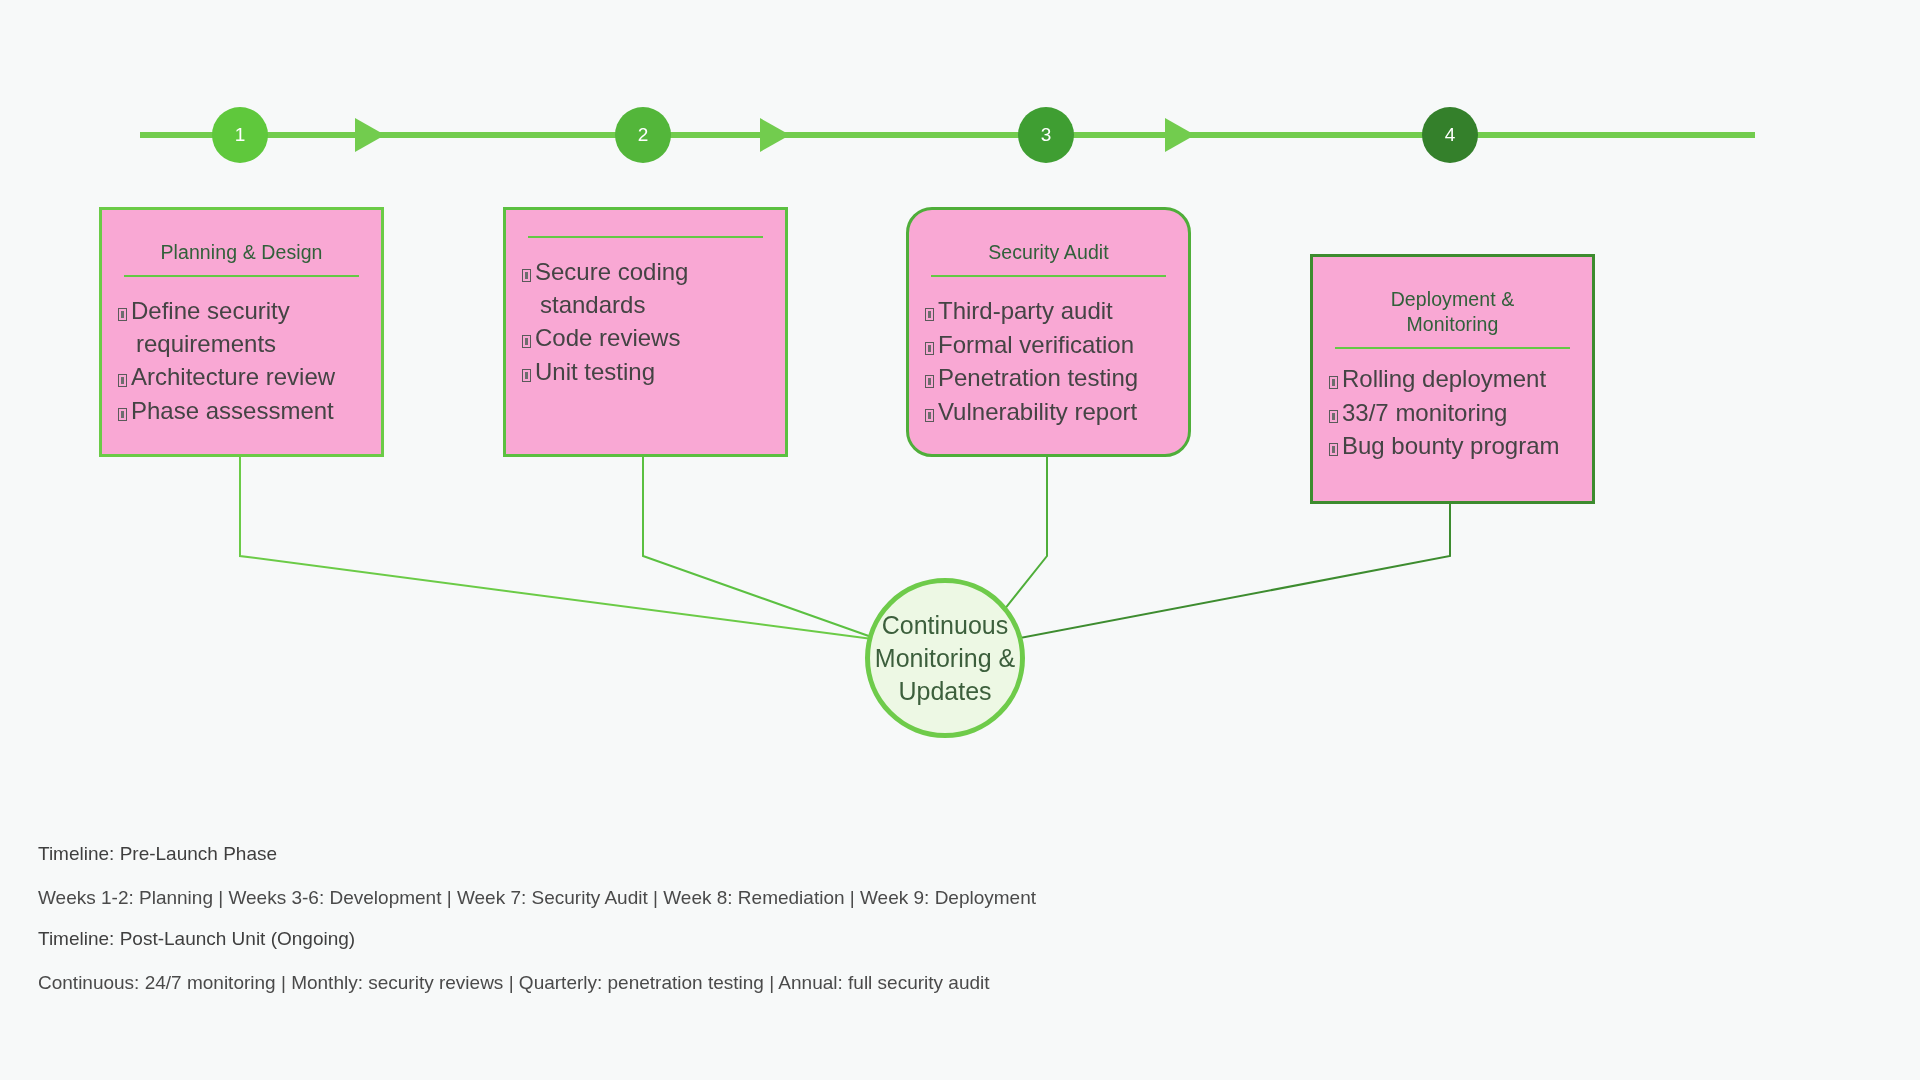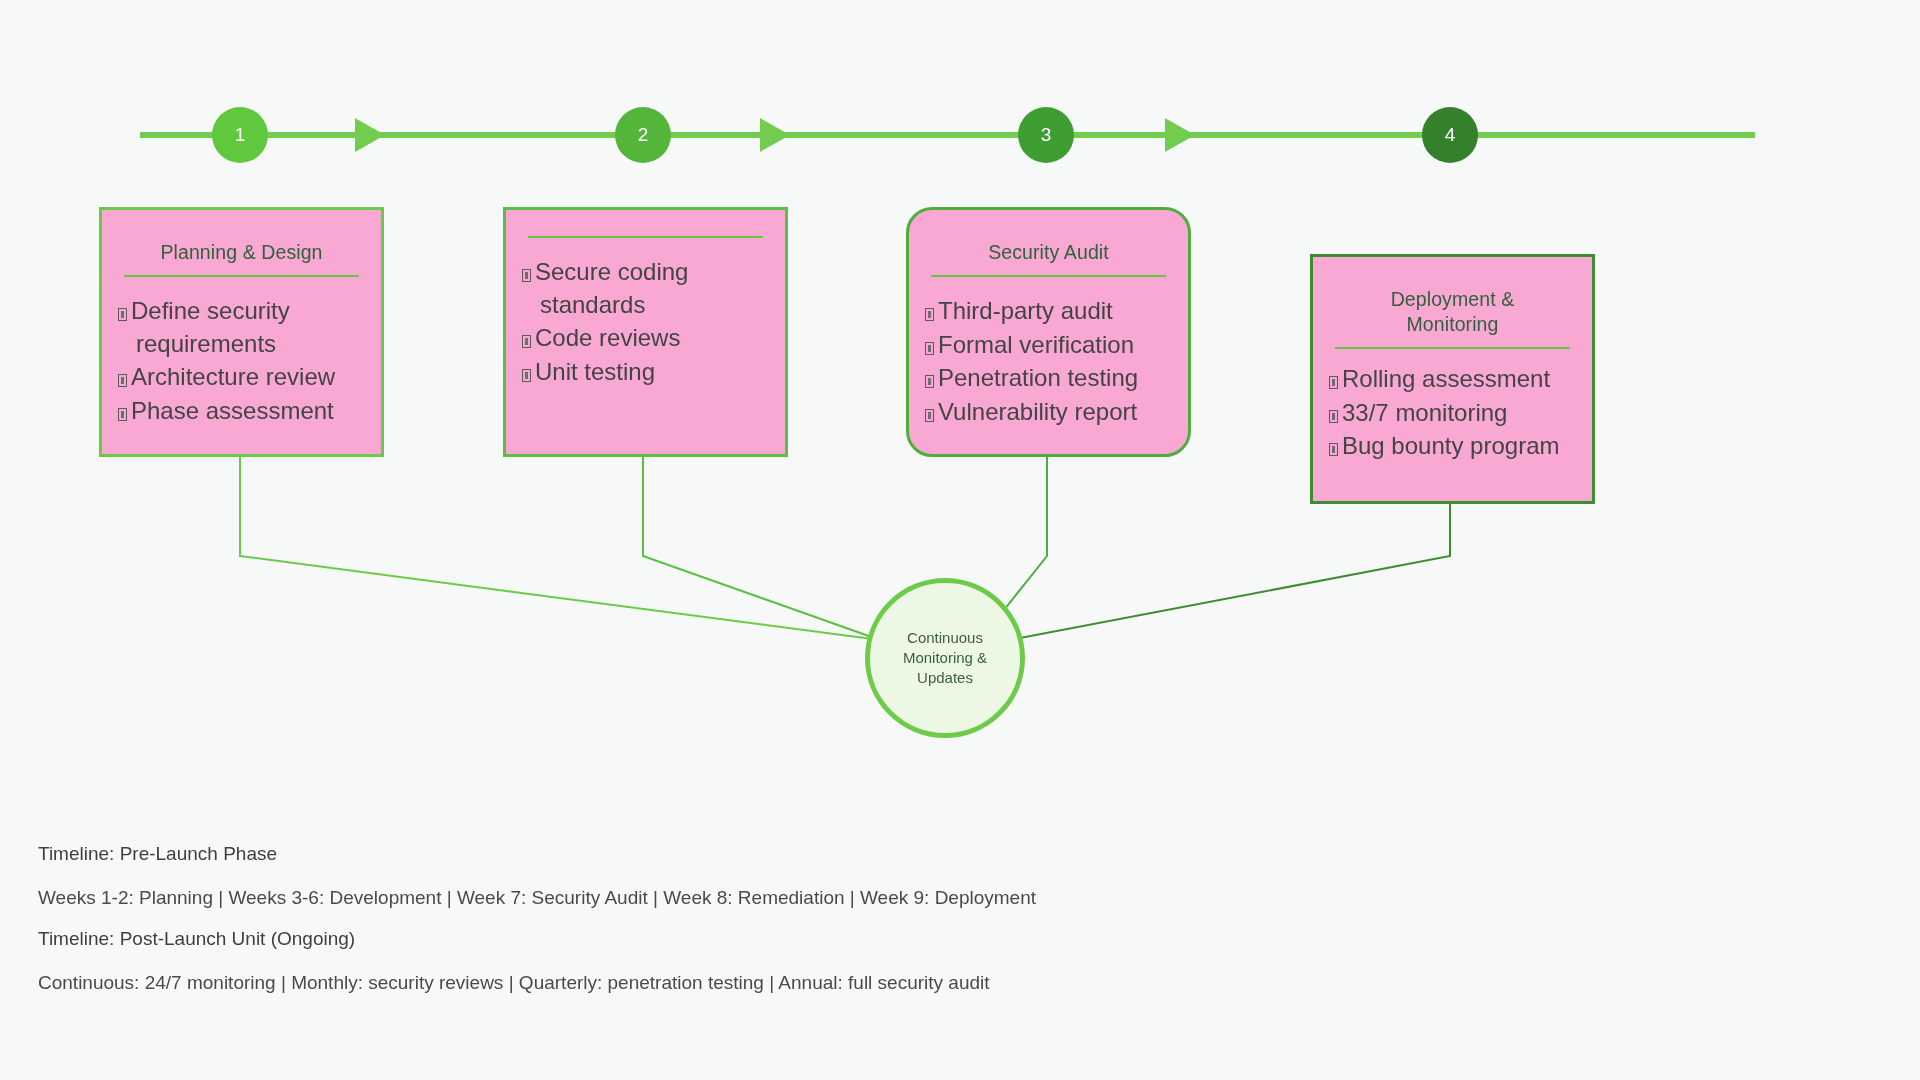--- a/index.html
+++ b/index.html
@@ -104,21 +104,21 @@
     position: absolute;
     width: 160px;
     height: 160px;
     border-radius: 50%;
     background: #edf8e4;
     border: 5px solid #6ecb4a;
     display: flex;
     align-items: center;
     justify-content: center;
     text-align: center;
-    font-size: 15px;
+    font-size: 25px;
     line-height: 1.32;
     color: #3c5f3c;
     box-sizing: border-box;
   }
 
   
   .footer {
     position: absolute;
     left: 38px;
   }
@@ -198,21 +198,21 @@
       <li><span class="bullet-box"></span><span>Penetration testing</span></li>
       <li><span class="bullet-box"></span><span>Vulnerability report</span></li>
     </ul>
   </div>
 
   <div class="phase-card" style="left: 1310px; top: 207px; width: 285px; height: 250px; border-color: rgb(61, 140, 47); margin-top: 47px;">
     <div class="phase-title" style="white-space:pre-line;">Deployment &amp;
 Monitoring</div>
     <div class="phase-rule" style="margin-bottom:14px;"></div>
     <ul class="phase-items">
-      <li><span class="bullet-box"></span><span>Rolling assessment</span></li>
+      <li><span class="bullet-box"></span><span>Rolling deployment</span></li>
       <li><span class="bullet-box"></span><span>33/7 monitoring</span></li>
       <li><span class="bullet-box"></span><span>Bug bounty program</span></li>
     </ul>
   </div>
 
   <div class="hub" style="left: 865px; top: 578px; background: rgb(237, 248, 228); border-color: rgb(110, 203, 74);">
     <span style="white-space:pre-line;">Continuous
 Monitoring &amp;
 Updates</span>
   </div>

